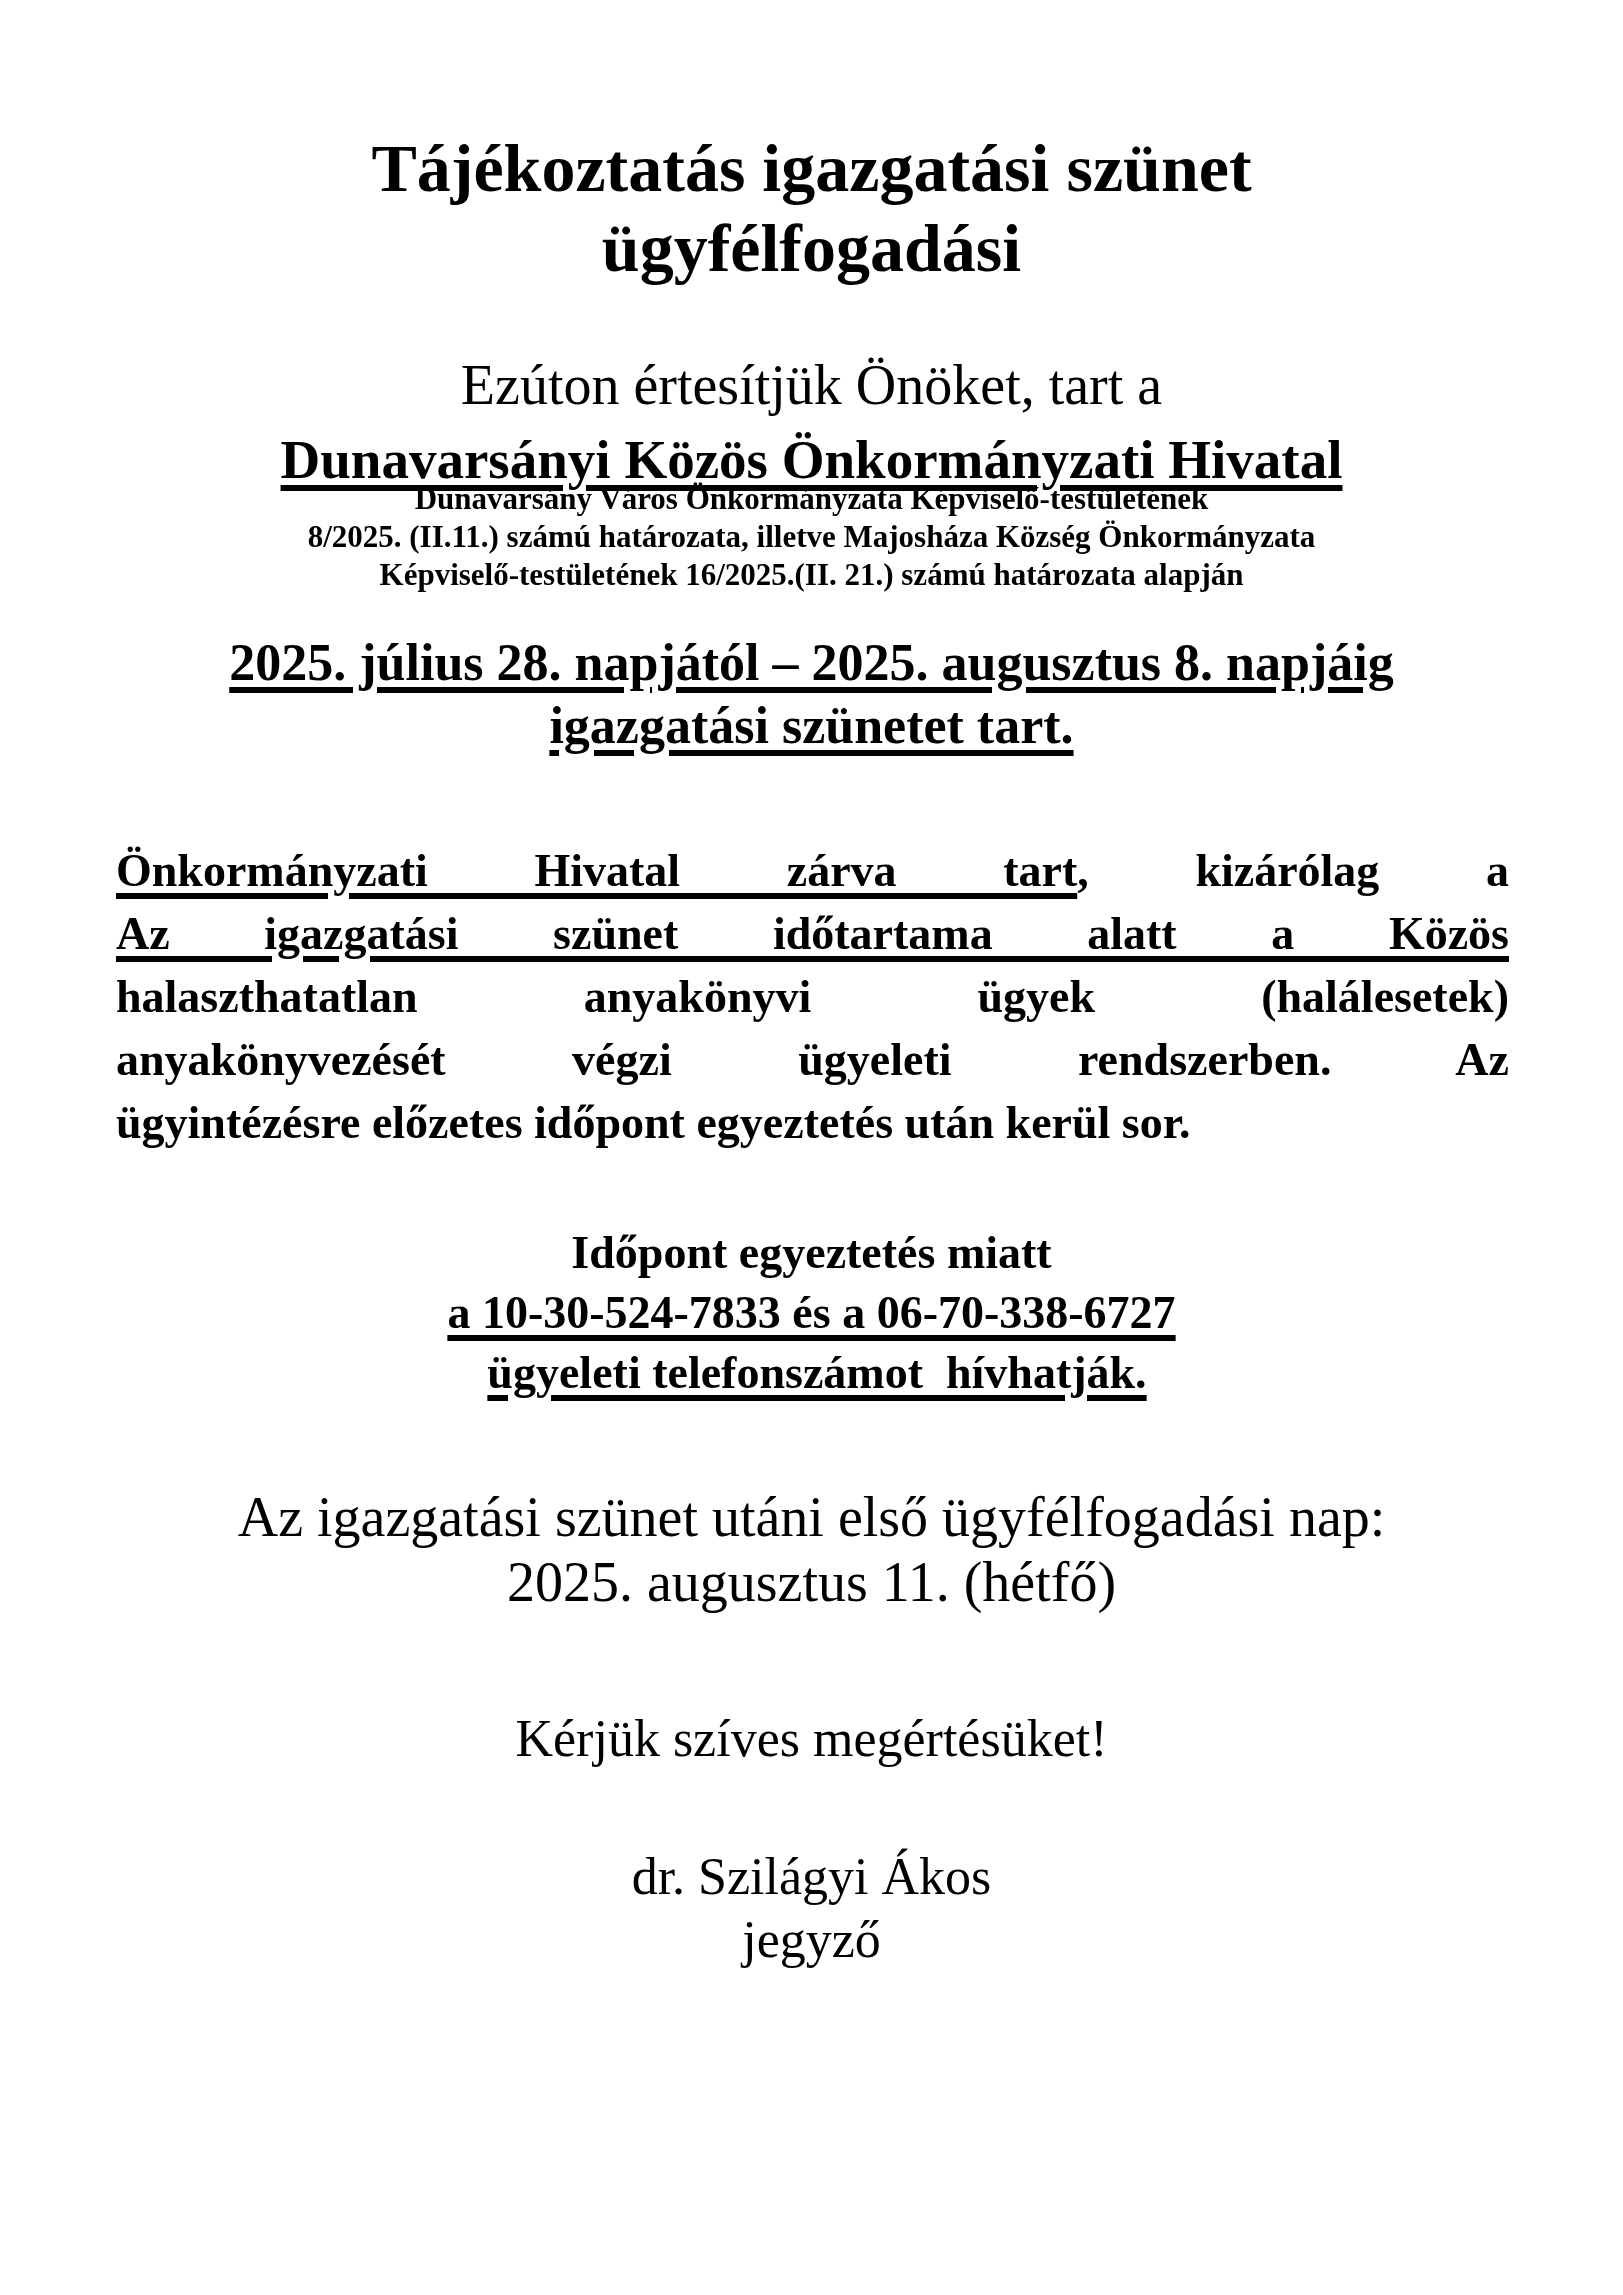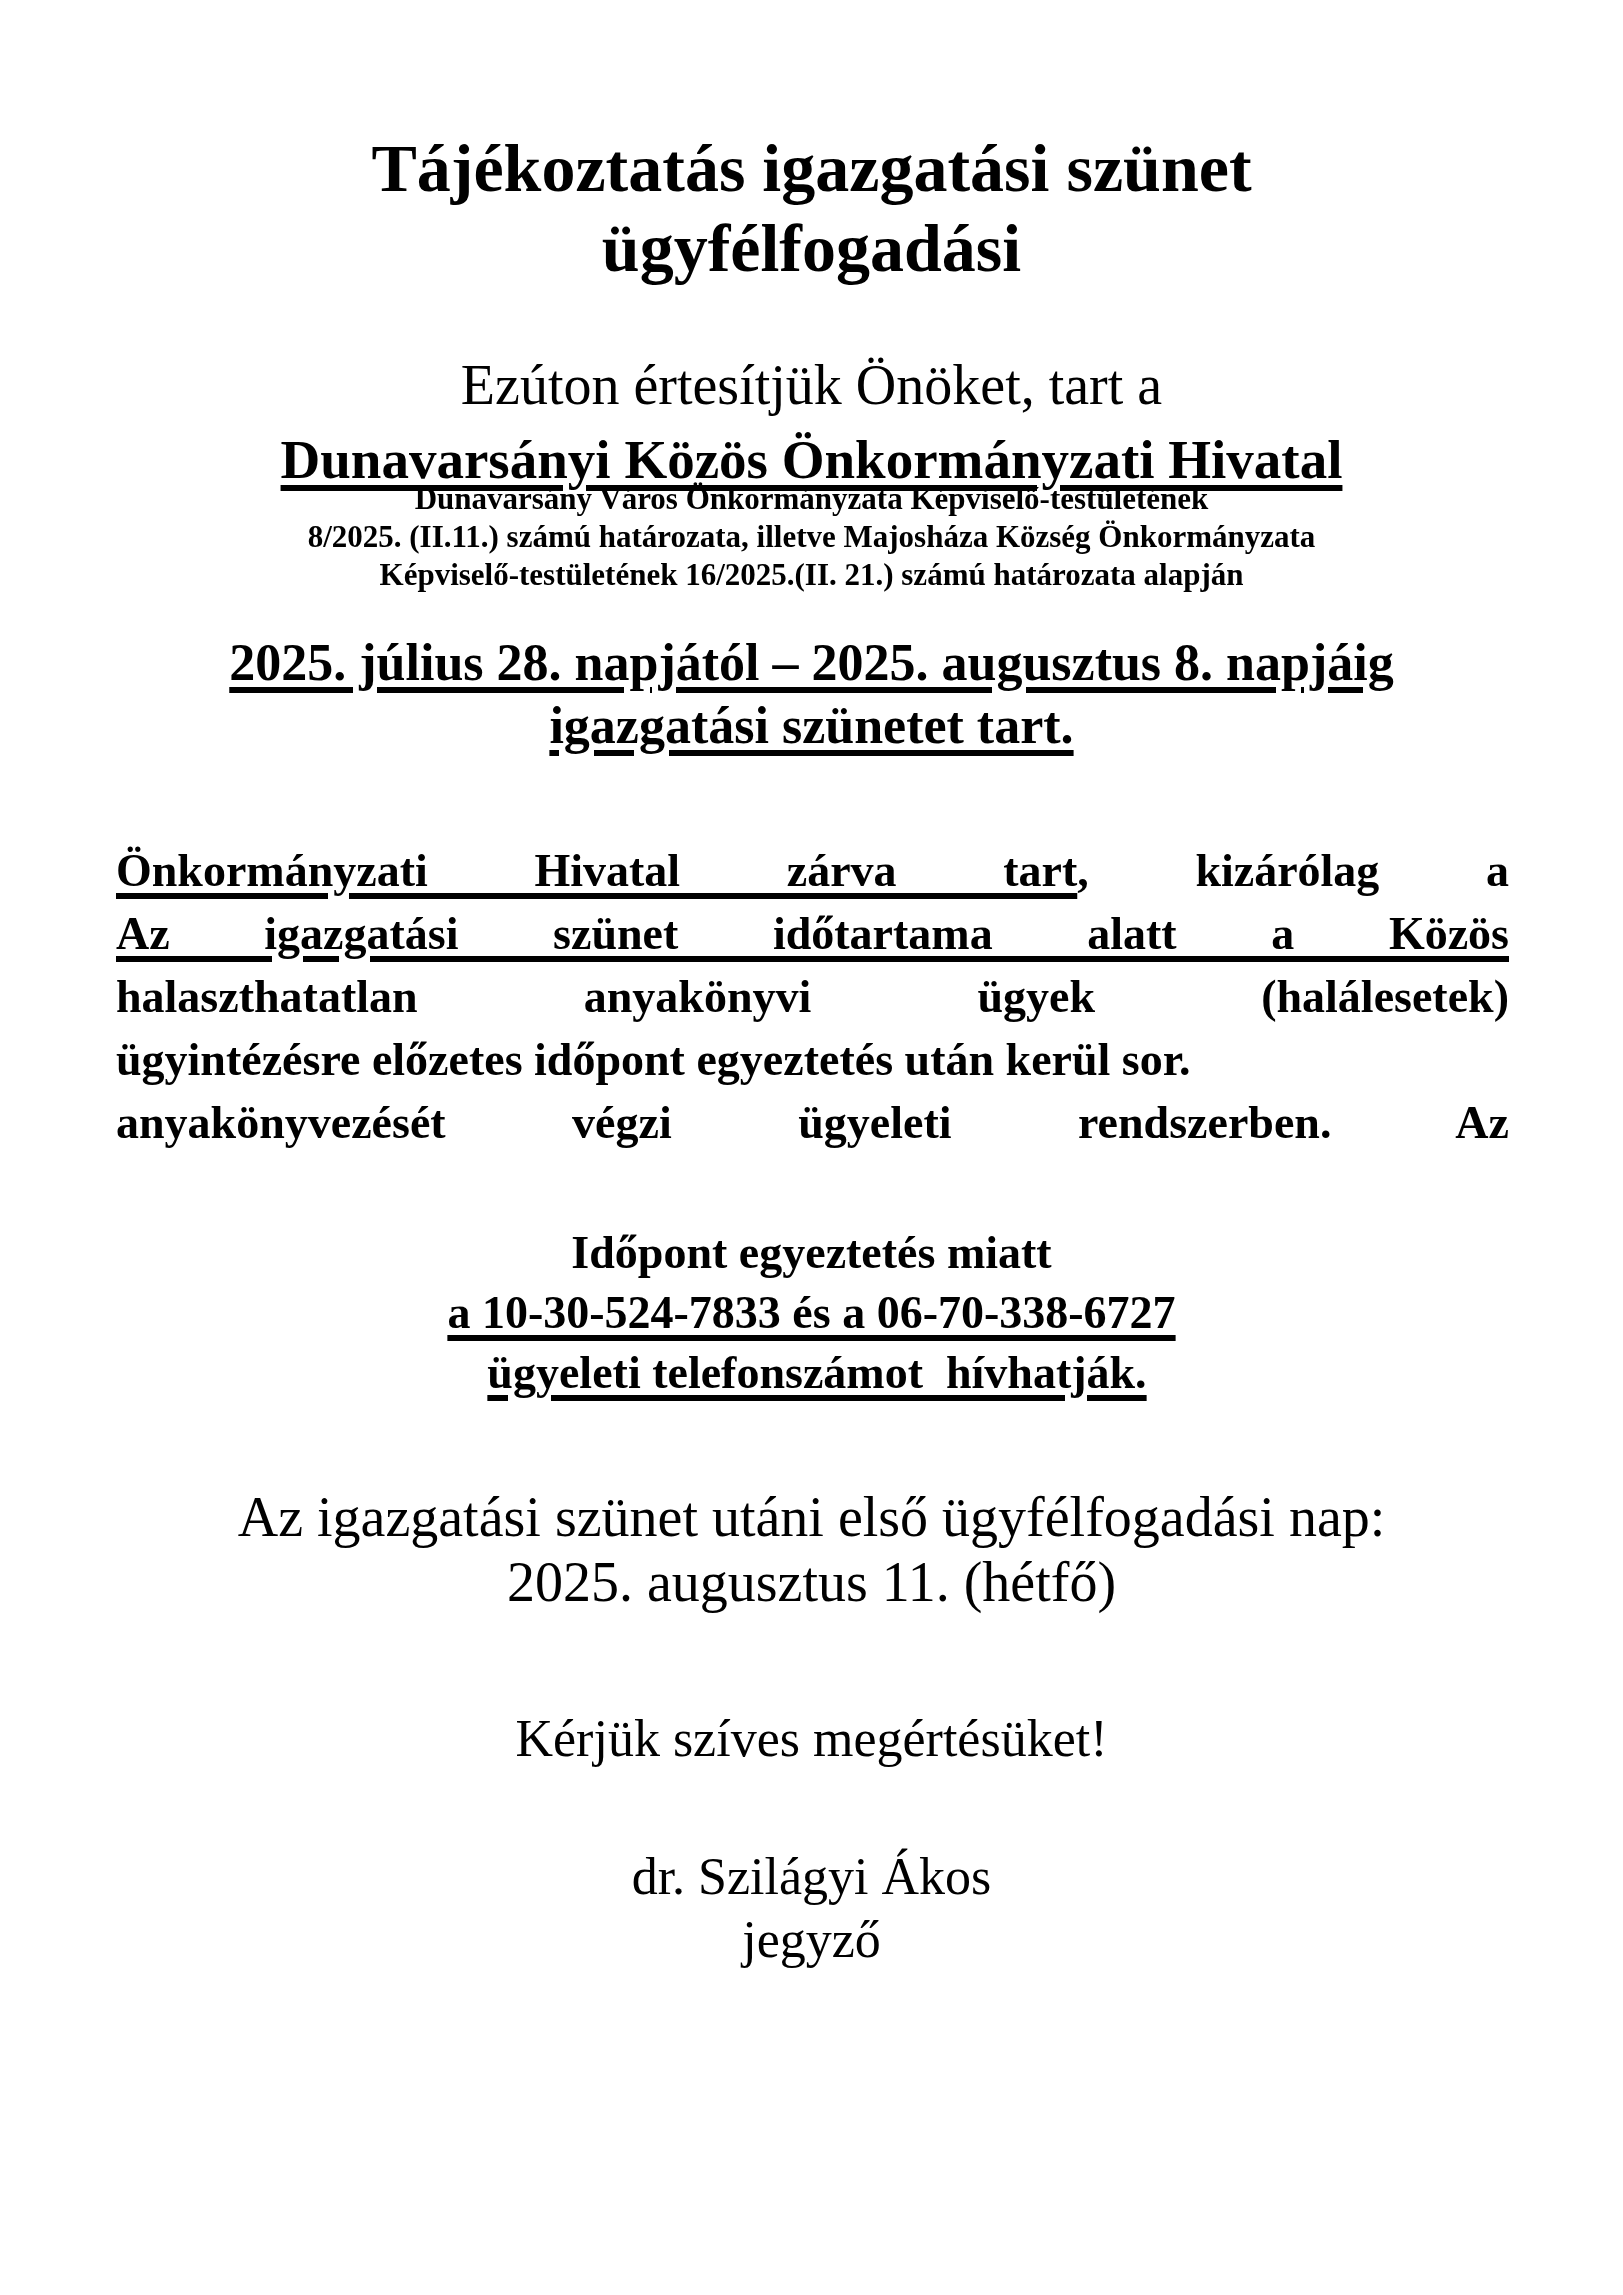--- a/index.html
+++ b/index.html
@@ -142,22 +142,22 @@
 
   <p class="block period">
     <span class="u">2025. július 28. napjától – 2025. augusztus 8. napjáig</span><br>
     <span class="u">igazgatási szünetet tart.</span>
   </p>
 
   <div class="para">
     <span class="line"><span class="u">Önkormányzati Hivatal zárva tart</span><span>, kizárólag a</span></span>
     <span class="line"><span class="u">Az igazgatási szünet időtartama alatt a Közös</span></span>
     <span class="line">halaszthatatlan anyakönyvi ügyek (halálesetek)</span>
+    <span class="line">anyakönyvezését végzi ügyeleti rendszerben. Az</span>
     <span class="line last">ügyintézésre előzetes időpont egyeztetés után kerül sor.</span>
-    <span class="line">anyakönyvezését végzi ügyeleti rendszerben. Az</span>
   </div>
 
   <p class="block phone">
     <span>Időpont egyeztetés miatt</span><br>
     <span class="u">a 10-30-524-7833 és a 06-70-338-6727</span><br>
     <span class="u" style="white-space:pre;margin-left:11px;">ügyeleti telefonszámot  hívhatják.</span>
   </p>
 
   <p class="block firstday">
     <span>Az igazgatási szünet utáni első ügyfélfogadási nap:</span><br>

